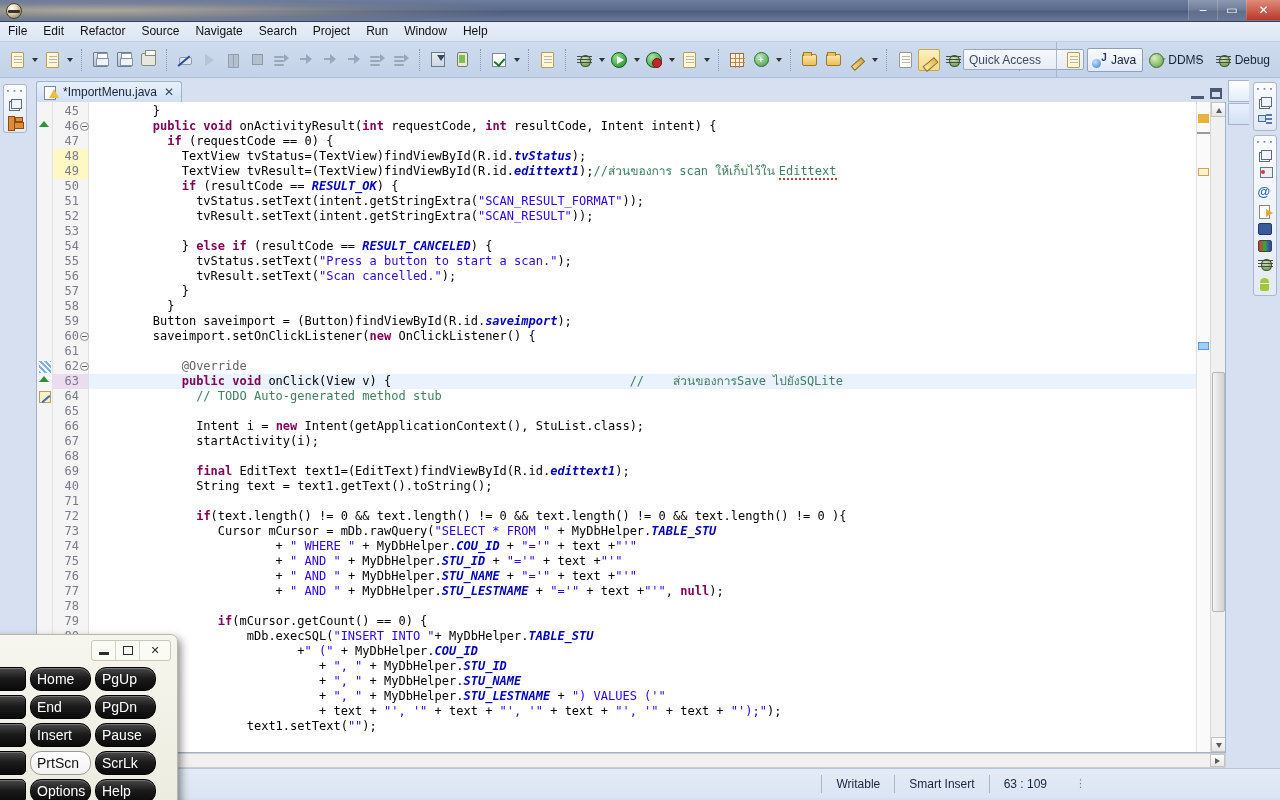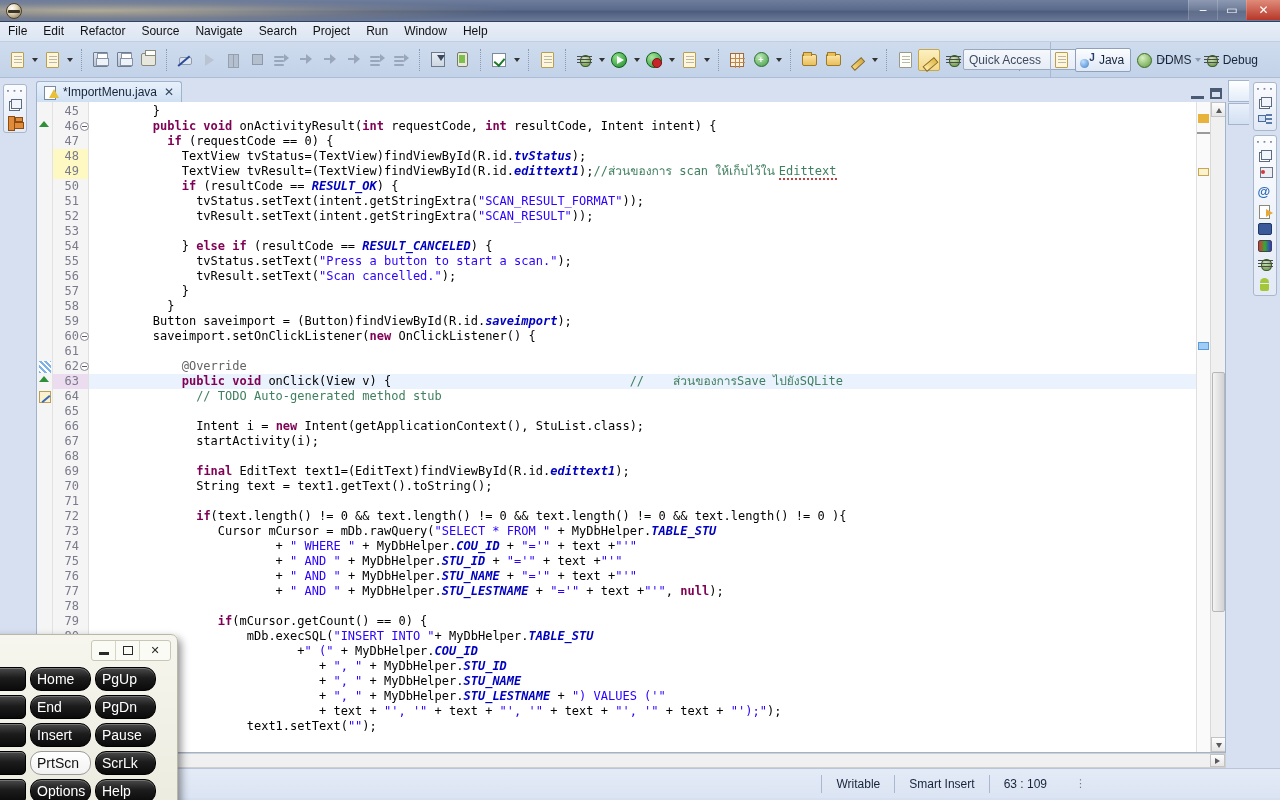--- a/index.html
+++ b/index.html
@@ -160,23 +160,23 @@
 
   #quickaccess {
     position: absolute; right: 196px; top: 7px;
     width: 121px; height: 21px;
     background: linear-gradient(180deg,#f5f8fc,#e6ecf6);
     border: 1px solid #9aa8bd; border-radius: 2px;
     display: flex; align-items: center; padding: 0 5px;
     color: #3d4a5e; font-size: 12px;
   }
   #perspectives {
-    position: absolute; right: 16px; top: 0; height: 36px;
+    position: absolute; right: 4px; top: 0; height: 36px;
     display: flex; align-items: center; gap: 2px;
-    border-left: 1px solid #a9b8cf; 
+    border-left: 1px solid #a9b8cf; padding-left: 6px;
   }
   .persp-open { width:22px;height:22px;display:flex;align-items:center;justify-content:center; }
   .persp {
     display: flex; align-items: center; gap: 4px;
     padding: 2px 6px 2px 4px; height: 24px; font-size: 12px; color:#16243a;
     border-radius: 2px;
   }
   .persp.active {
     background: linear-gradient(180deg,#fbfdff,#dfe8f6);
     border: 1px solid #8fa0bb;
@@ -645,21 +645,21 @@
           <div class="ln">60<span class="fold"></span></div>
           <div class="ln">61</div>
           <div class="ln">62<span class="fold"></span></div>
           <div class="ln cur">63</div>
           <div class="ln">64</div>
           <div class="ln">65</div>
           <div class="ln">66</div>
           <div class="ln">67</div>
           <div class="ln">68</div>
           <div class="ln">69</div>
-          <div class="ln">70</div>
+          <div class="ln">40</div>
           <div class="ln">71</div>
           <div class="ln">72</div>
           <div class="ln">73</div>
           <div class="ln">74</div>
           <div class="ln">75</div>
           <div class="ln">76</div>
           <div class="ln">77</div>
           <div class="ln">78</div>
           <div class="ln">79</div>
           <div class="ln">80</div>

